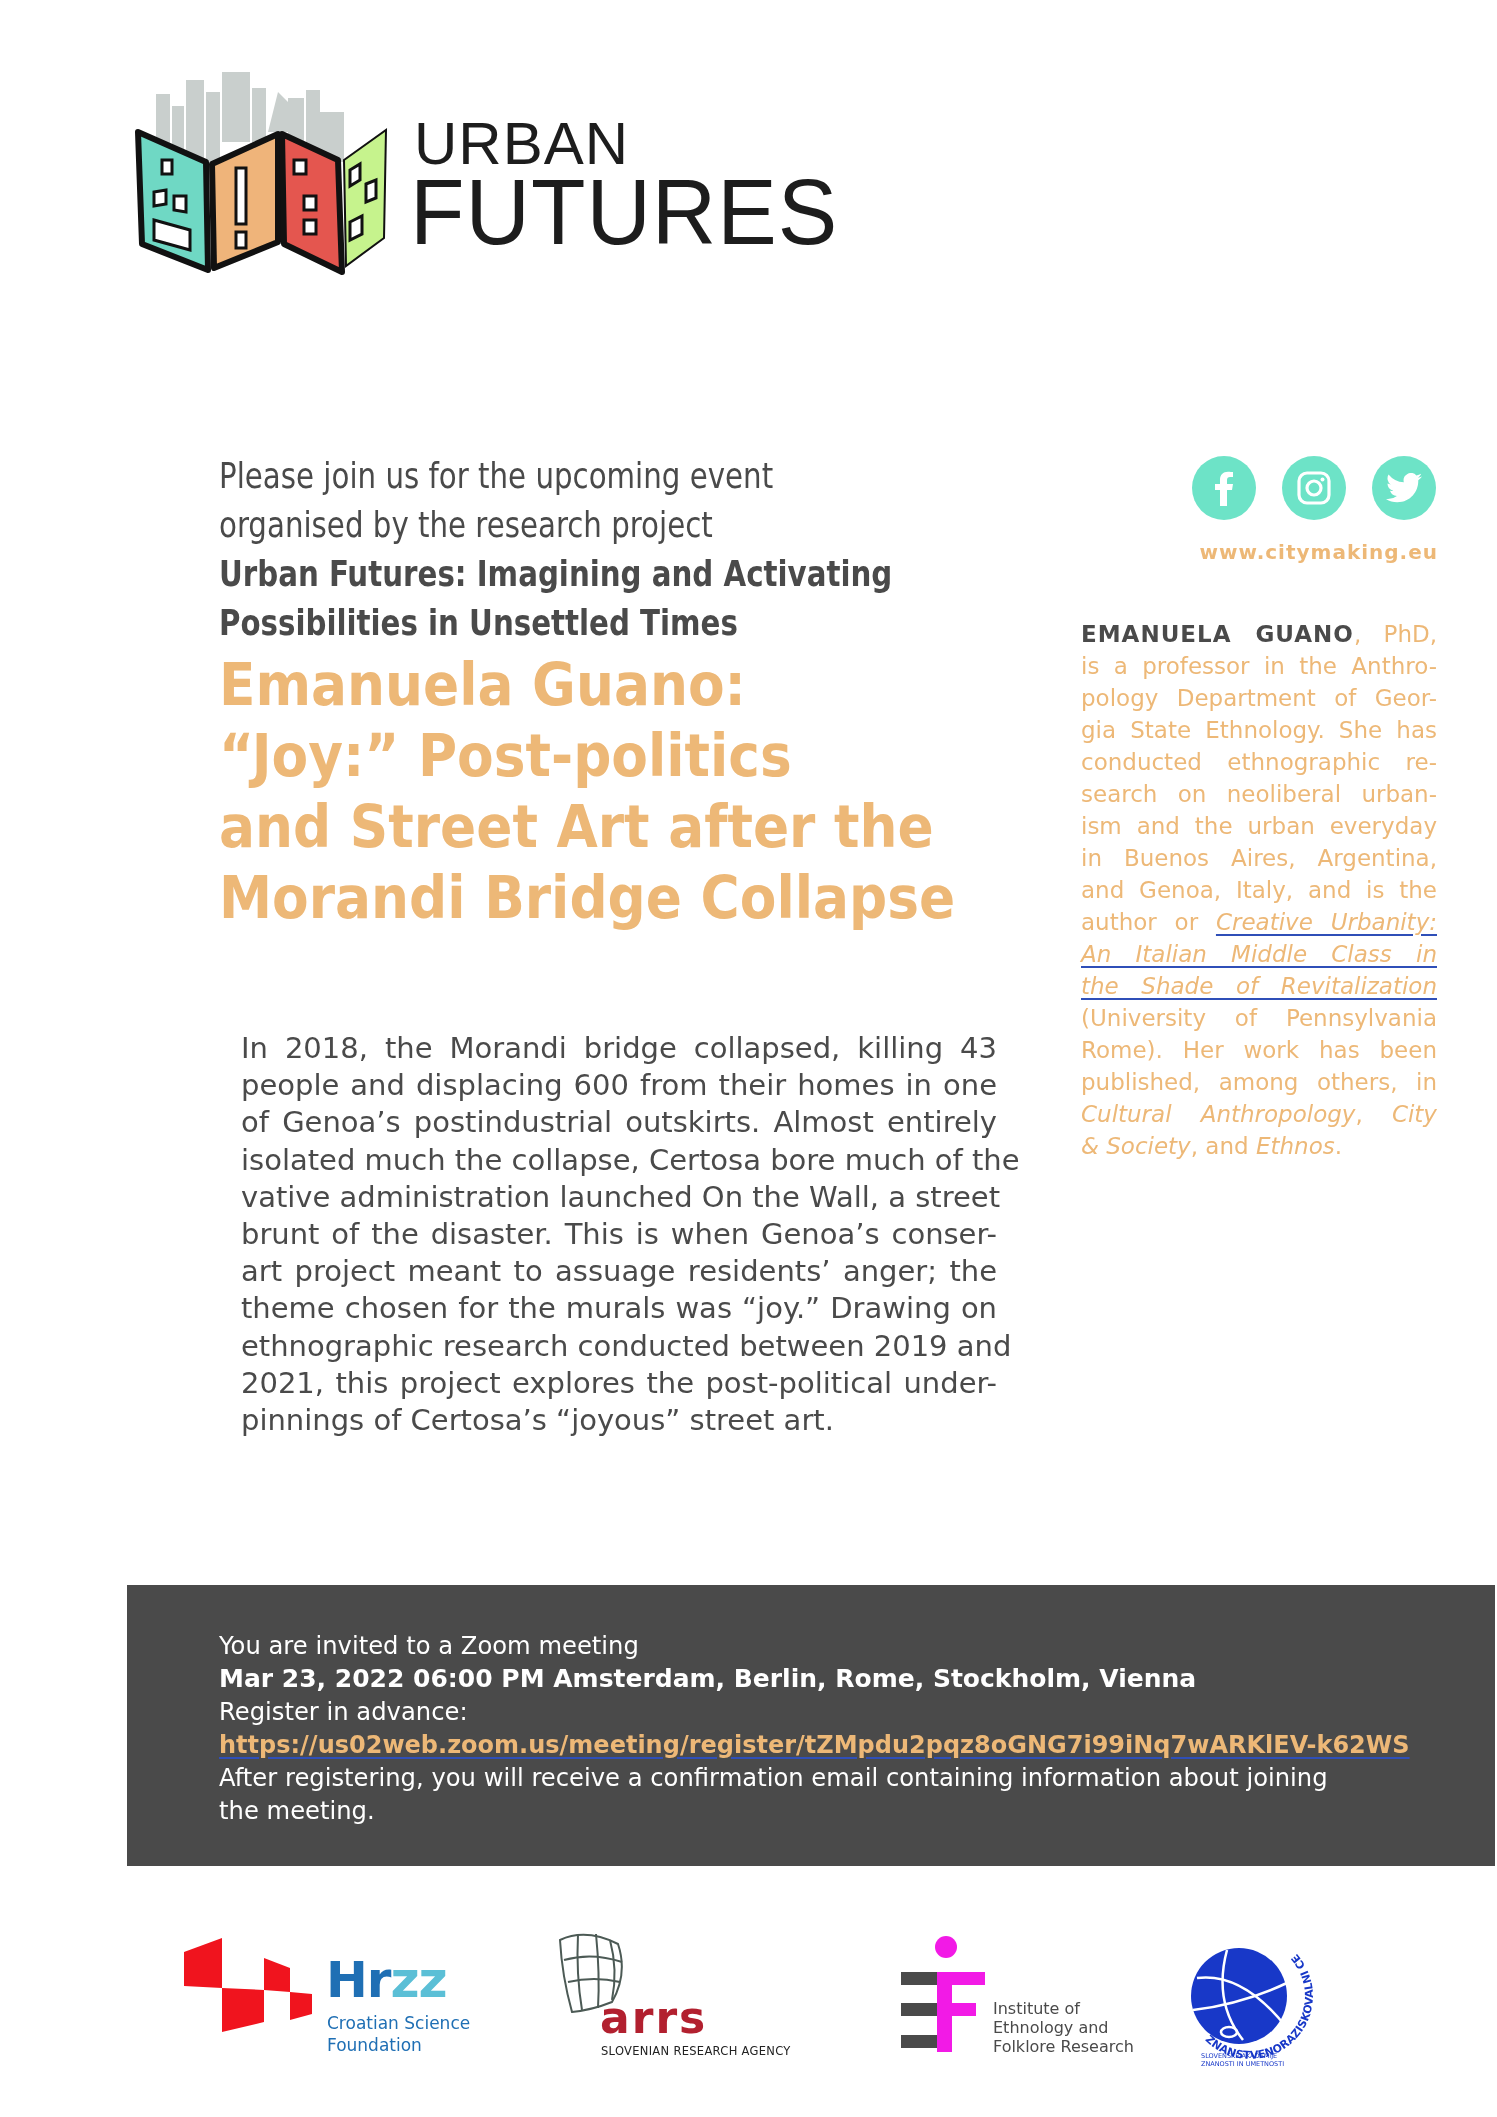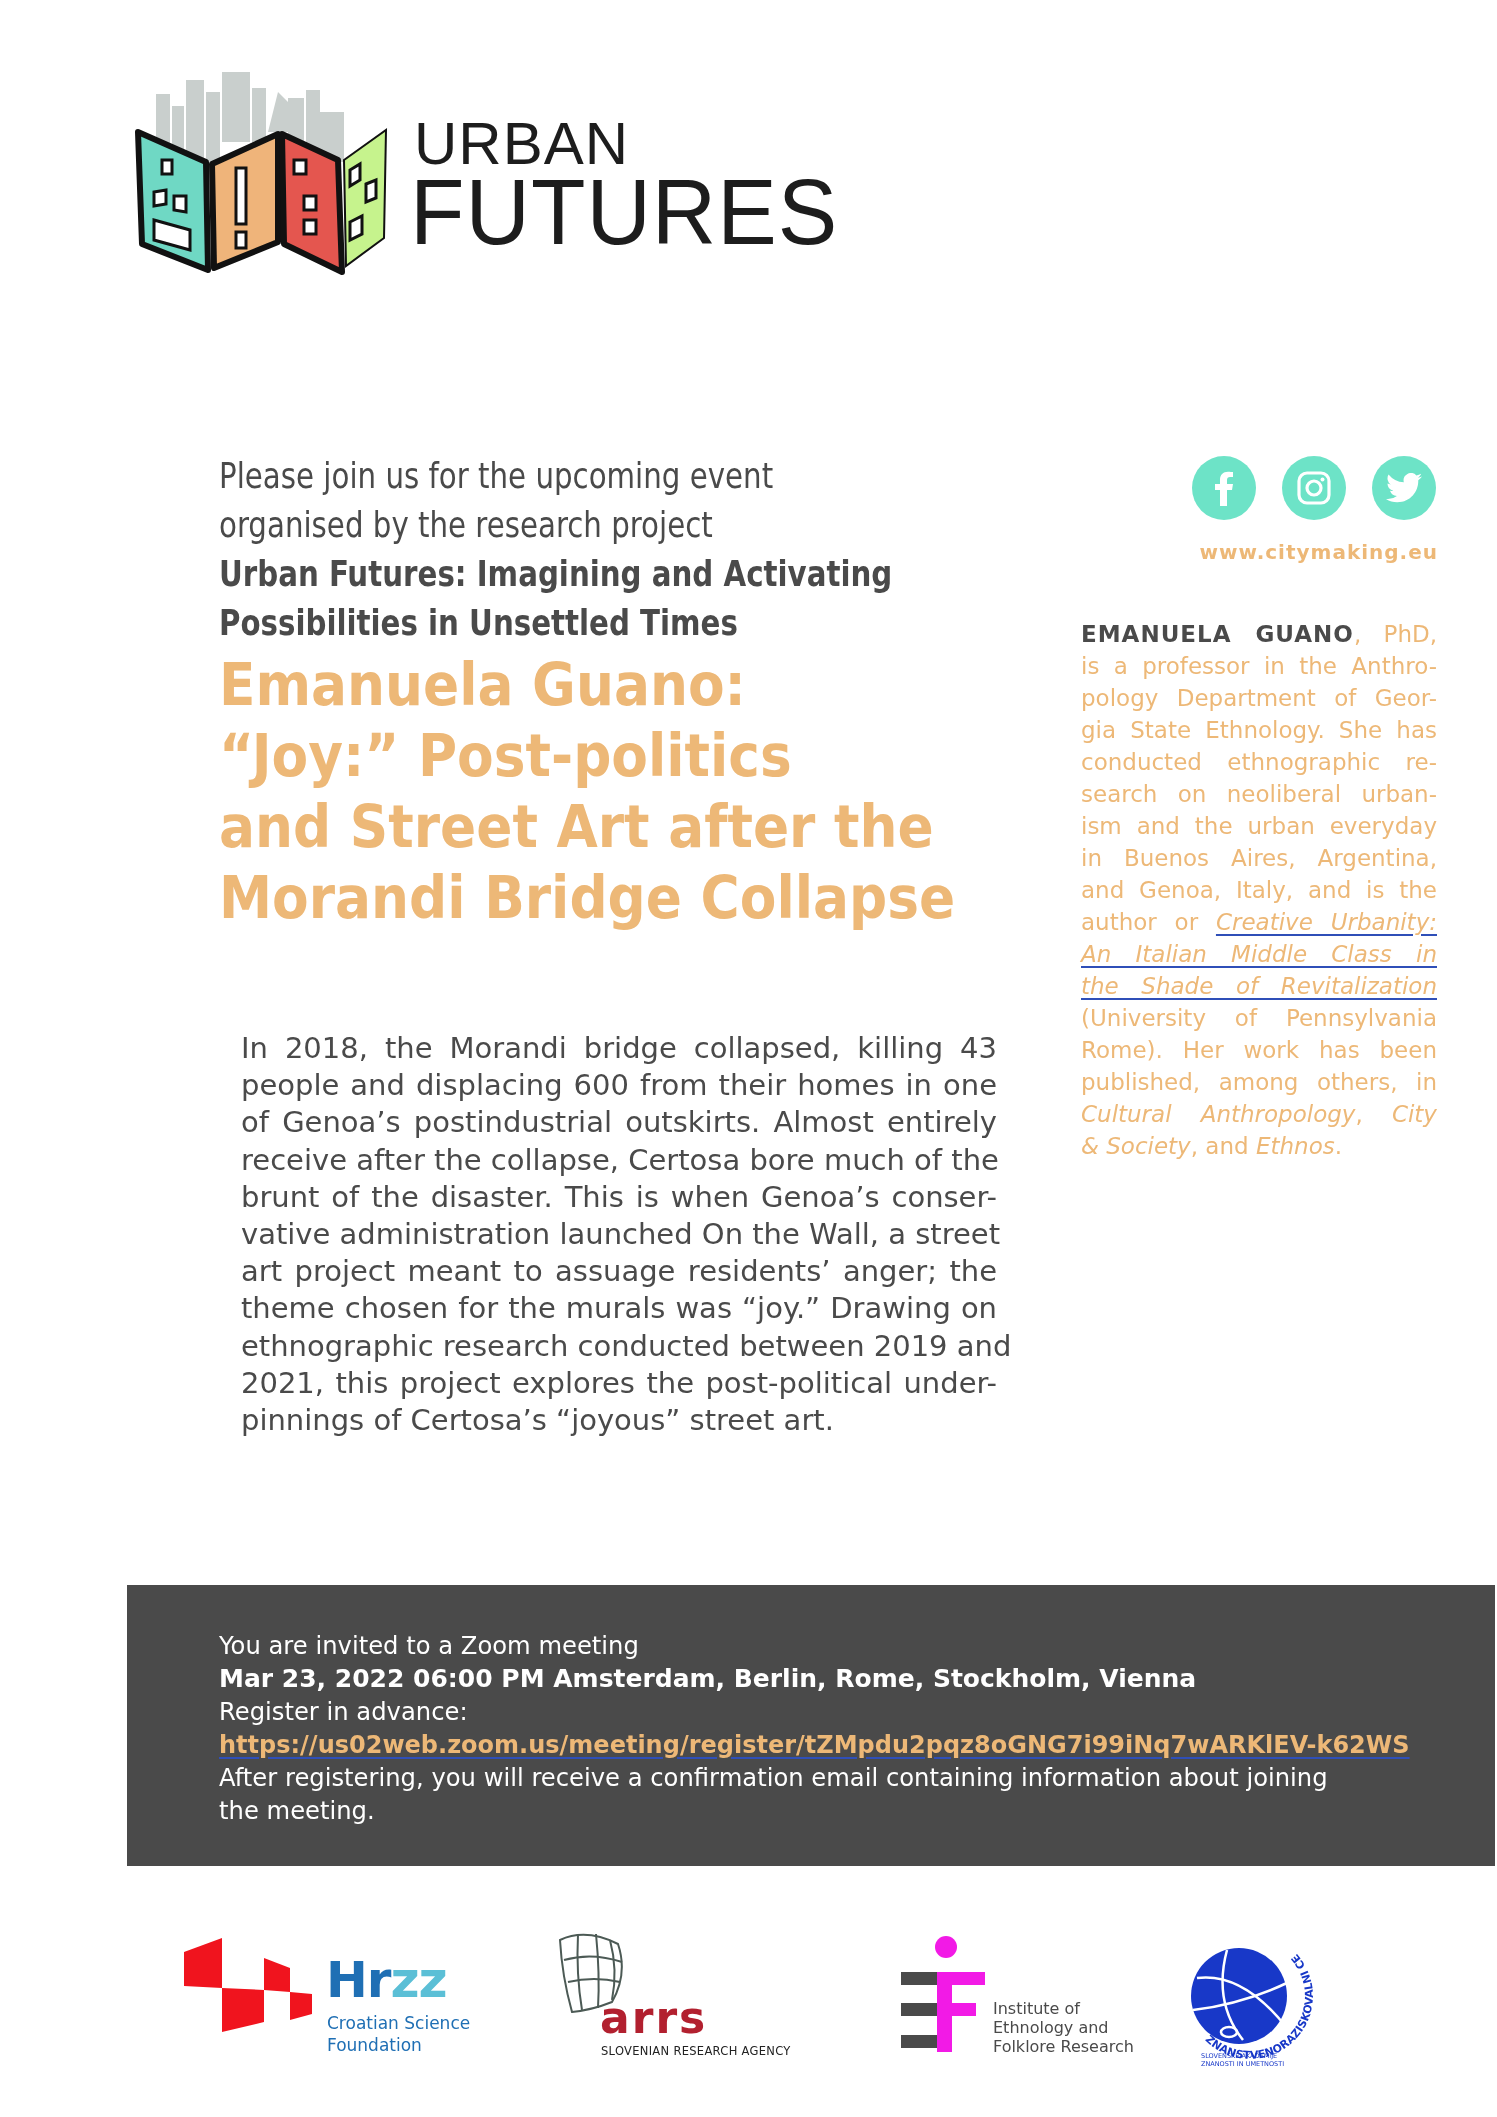--- a/index.html
+++ b/index.html
@@ -121,23 +121,23 @@
   <span class="line">Emanuela Guano:</span>
   <span class="line">“Joy:” Post-politics</span>
   <span class="line">and Street Art after the</span>
   <span class="line">Morandi Bridge Collapse</span>
 </div>
 
 <div class="abs" id="body-text">
   <span class="line">In 2018, the Morandi bridge collapsed, killing 43</span>
   <span class="line">people and displacing 600 from their homes in one</span>
   <span class="line">of Genoa’s postindustrial outskirts. Almost entirely</span>
-  <span class="line">receive after the collapse, Certosa bore much of the</span>
+  <span class="line">isolated much the collapse, Certosa bore much of the</span>
+  <span class="line">vative administration launched On the Wall, a street</span>
   <span class="line">brunt of the disaster. This is when Genoa’s conser-</span>
-  <span class="line">vative administration launched On the Wall, a street</span>
   <span class="line">art project meant to assuage residents’ anger; the</span>
   <span class="line">theme chosen for the murals was “joy.” Drawing on</span>
   <span class="line">ethnographic research conducted between 2019 and</span>
   <span class="line">2021, this project explores the post-political under-</span>
   <span class="line last">pinnings of Certosa’s “joyous” street art.</span>
 </div>
 
 <div class="abs social" id="social-fb">
   <svg width="24" height="36" viewBox="0 0 24 36">
     <path d="M15 36V20h5l1-6h-6v-4c0-2 1-3 3-3h3V2c-1 0-3-0.3-5-0.3-5 0-8 3-8 8V14H3v6h5v16z" fill="#ffffff"></path>

